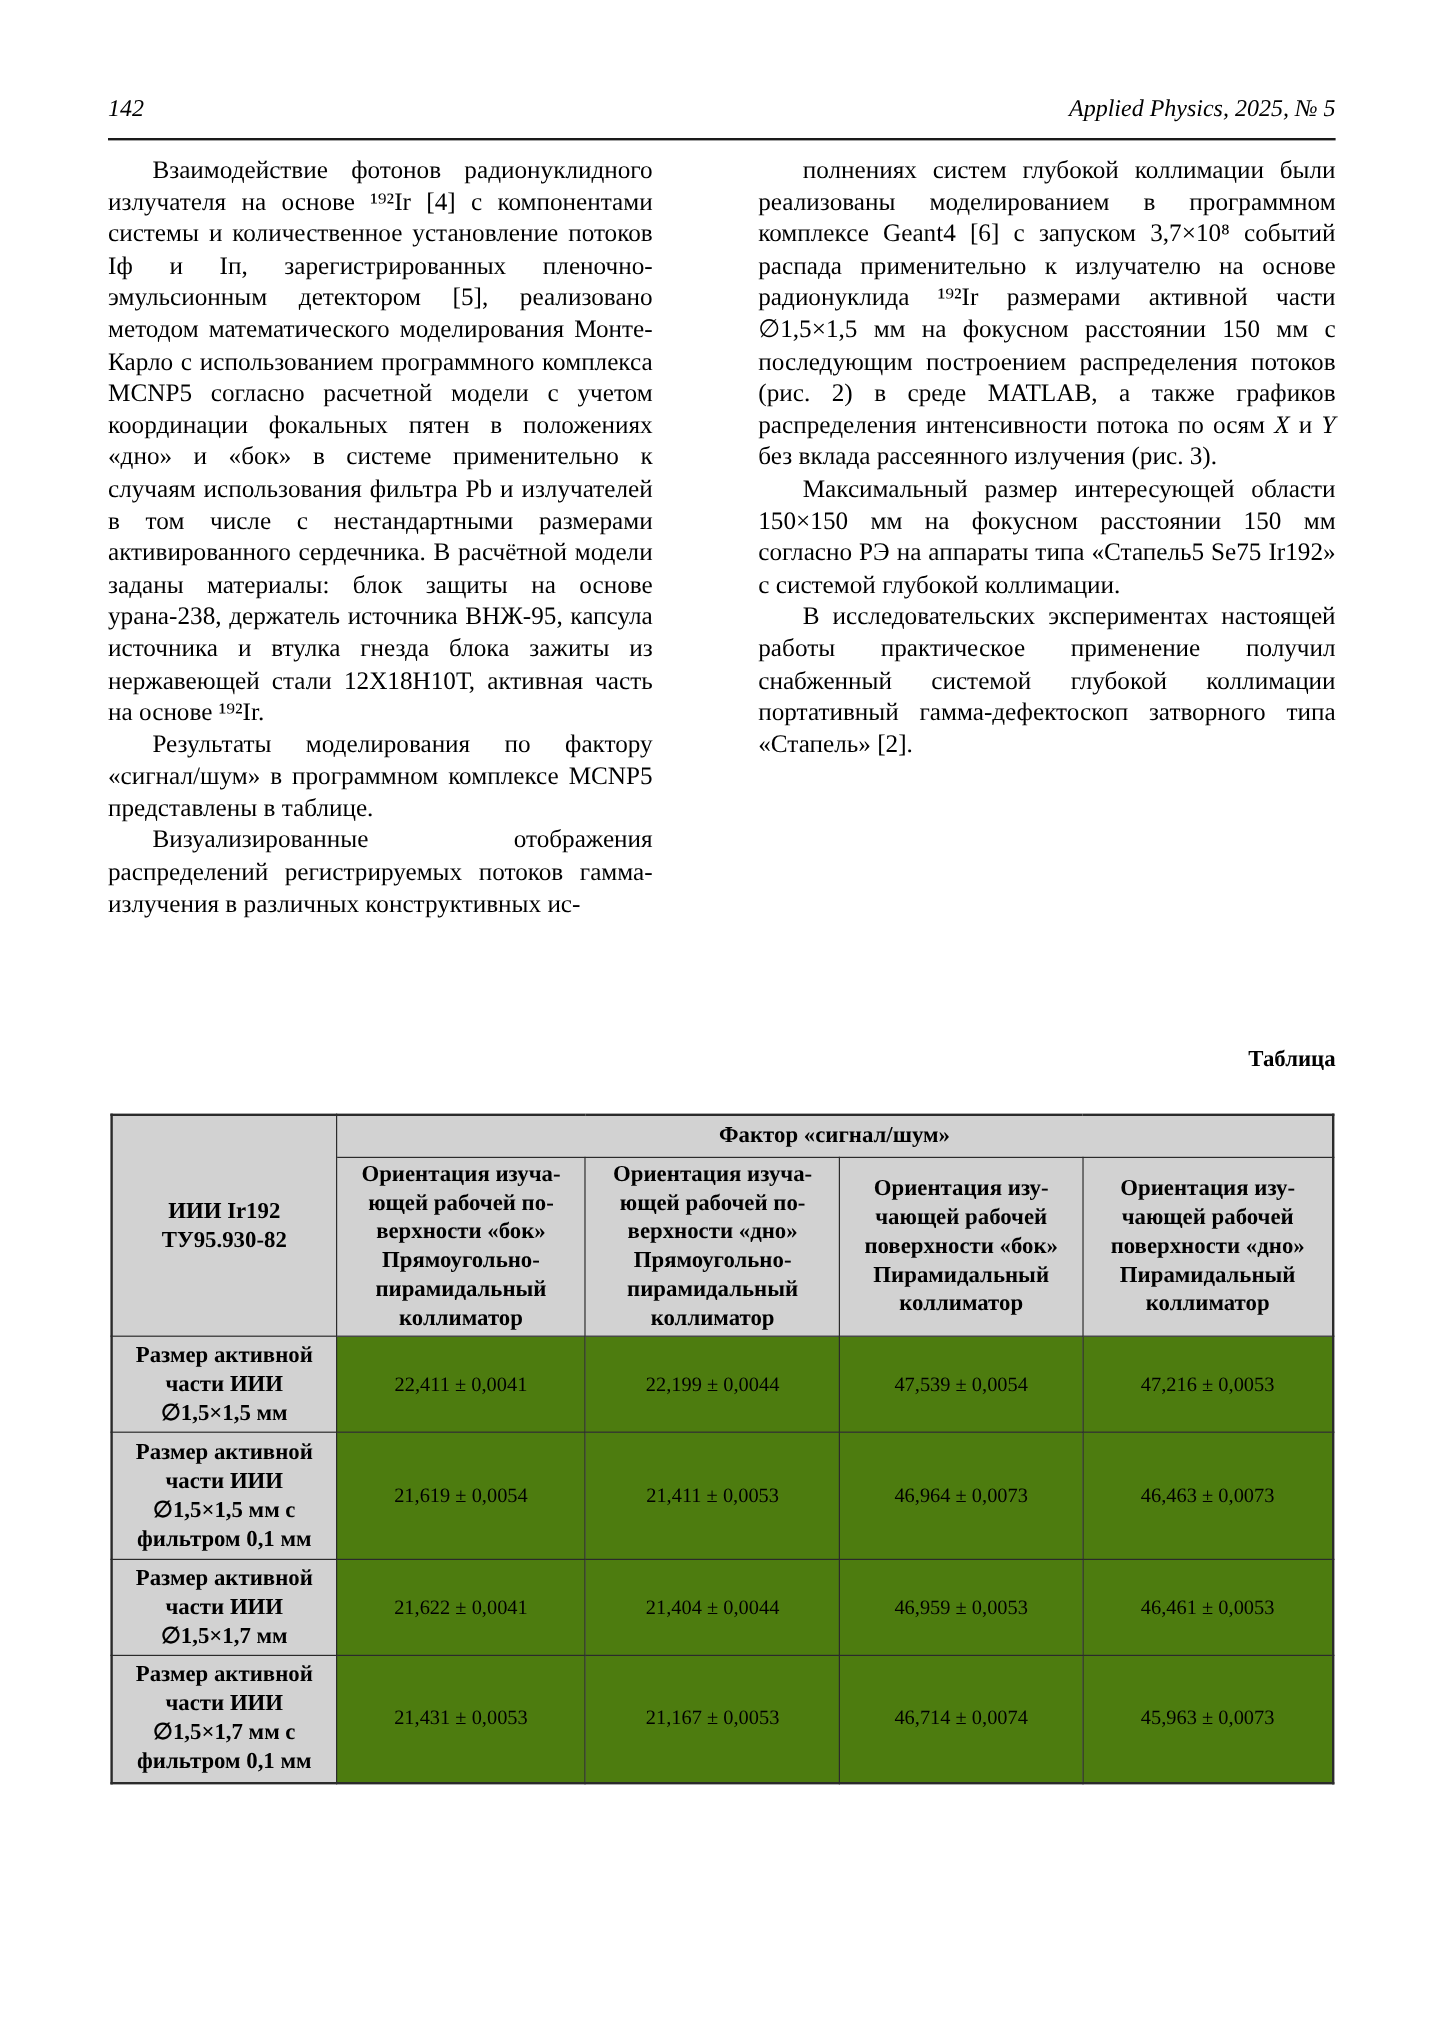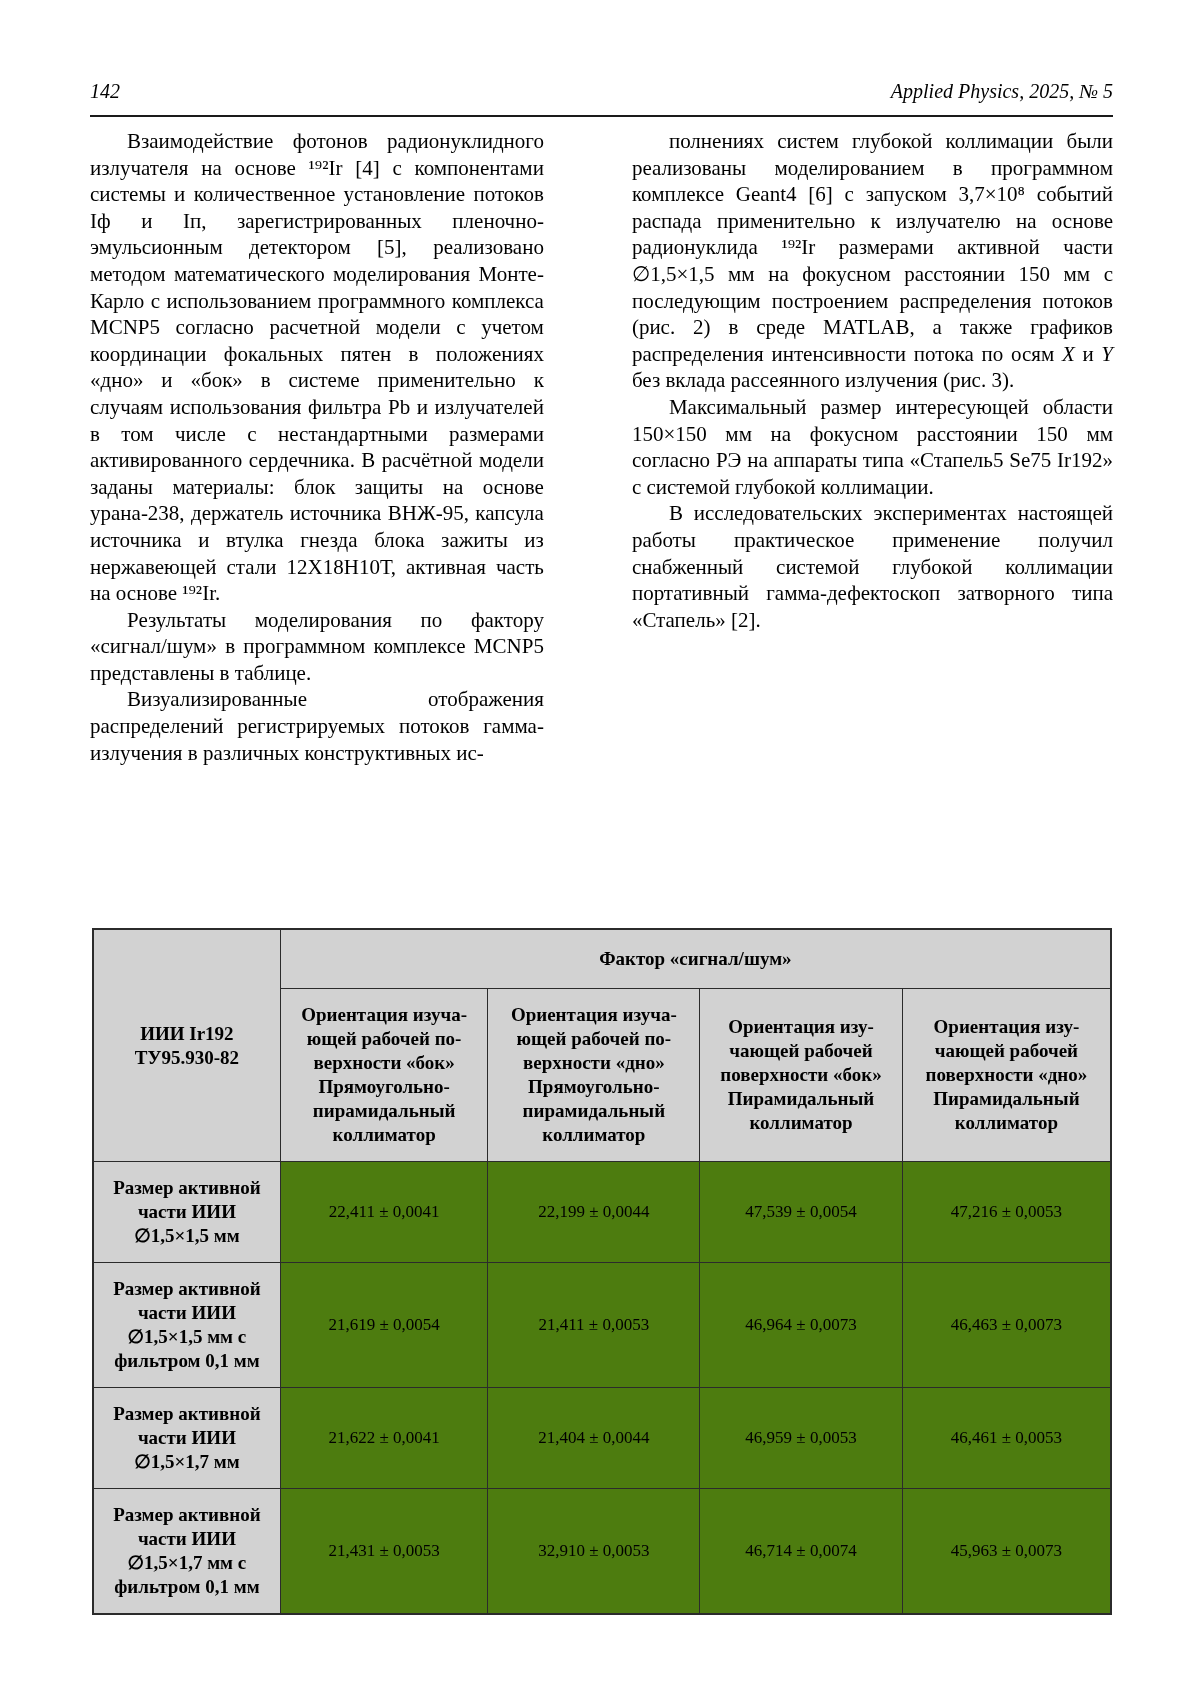--- a/index.html
+++ b/index.html
@@ -19,21 +19,21 @@
   .para{margin:0;font-size:21px;line-height:26.6px;text-align:justify;text-indent:37px;}
   .it{font-style:italic;}
 
   
   .tbl-caption{position:absolute;top:872px;left:90px;width:1023px;text-align:right;
                font-weight:bold;font-size:19px;}
 
   
   table.results{position:absolute;top:928px;left:92px;width:1020px;
                 border-collapse:collapse;table-layout:fixed;}
-  table.results th,table.results td{border:1.5px solid #2b2b2b;padding:14px 6px;
+  table.results th,table.results td{border:1.5px solid #2b2b2b;padding:2px 6px;
                 vertical-align:middle;text-align:center;}
   table.results{border:2px solid #2b2b2b;}
   th.corner,th.factor,th.colhead,th.rowlabel{background:#d2d2d2;font-weight:bold;}
   th.factor{height:30px;font-size:19px;}
   th.corner{font-size:19px;line-height:24px;white-space:pre-line;margin-left:40px;}
   tr.hr2 th{height:142px;font-size:19px;line-height:24px;white-space:pre-line;}
   th.rowlabel{font-size:19px;line-height:24px;white-space:pre-line;}
   td.val{background:#4d7c0f;font-size:17px;}
   tr.dr-s{height:80px;}
   tr.dr-t{height:106px;}
@@ -55,20 +55,21 @@
       <p class="para">Результаты моделирования по фактору «сигнал/шум» в программном комплексе MCNP5 представлены в таблице.</p>
       <p class="para">Визуализированные отображения распределений регистрируемых потоков гамма-излучения в различных конструктивных ис-</p>
     </section>
     <section class="colR">
       <p class="para"><span>полнениях систем глубокой коллимации были реализованы моделированием в программном комплексе Geant4 [6] с запуском 3,7×10⁸ событий распада применительно к излучателю на основе радионуклида ¹⁹²Ir размерами активной части ∅1,5×1,5 мм на фокусном расстоянии 150 мм с последующим построением распределения потоков (рис. 2) в среде MATLAB, а также графиков распределения интенсивности потока по осям </span><span class="it">X</span><span> и </span><span class="it">Y</span><span> без вклада рассеянного излучения (рис. 3).</span></p>
       <p class="para">Максимальный размер интересующей области 150×150 мм на фокусном расстоянии 150 мм согласно РЭ на аппараты типа «Стапель5 Se75 Ir192» с системой глубокой коллимации.</p>
       <p class="para">В исследовательских экспериментах настоящей работы практическое применение получил снабженный системой глубокой коллимации портативный гамма-дефектоскоп затворного типа «Стапель» [2].</p>
     </section>
   </main>
 
+  <div class="tbl-caption">Таблица</div>
 
   <table class="results">
     <colgroup>
       <col style="width:18.4%">
       <col style="width:20.4%">
       <col style="width:20.8%">
       <col style="width:19.9%">
       <col style="width:20.5%">
     </colgroup>
     <tbody>
@@ -128,20 +129,20 @@
         <td class="val">21,404 ± 0,0044</td>
         <td class="val">46,959 ± 0,0053</td>
         <td class="val">46,461 ± 0,0053</td>
       </tr>
       <tr class="dr dr-t">
         <th class="rowlabel">Размер активной
 части ИИИ
 ∅1,5×1,7 мм с
 фильтром 0,1 мм</th>
         <td class="val">21,431 ± 0,0053</td>
-        <td class="val">32,910 ± 0,0053</td>
+        <td class="val">21,167 ± 0,0053</td>
         <td class="val">46,714 ± 0,0074</td>
         <td class="val">45,963 ± 0,0073</td>
       </tr>
     </tbody>
   </table>
 
 </div>
 
 </body></html>

